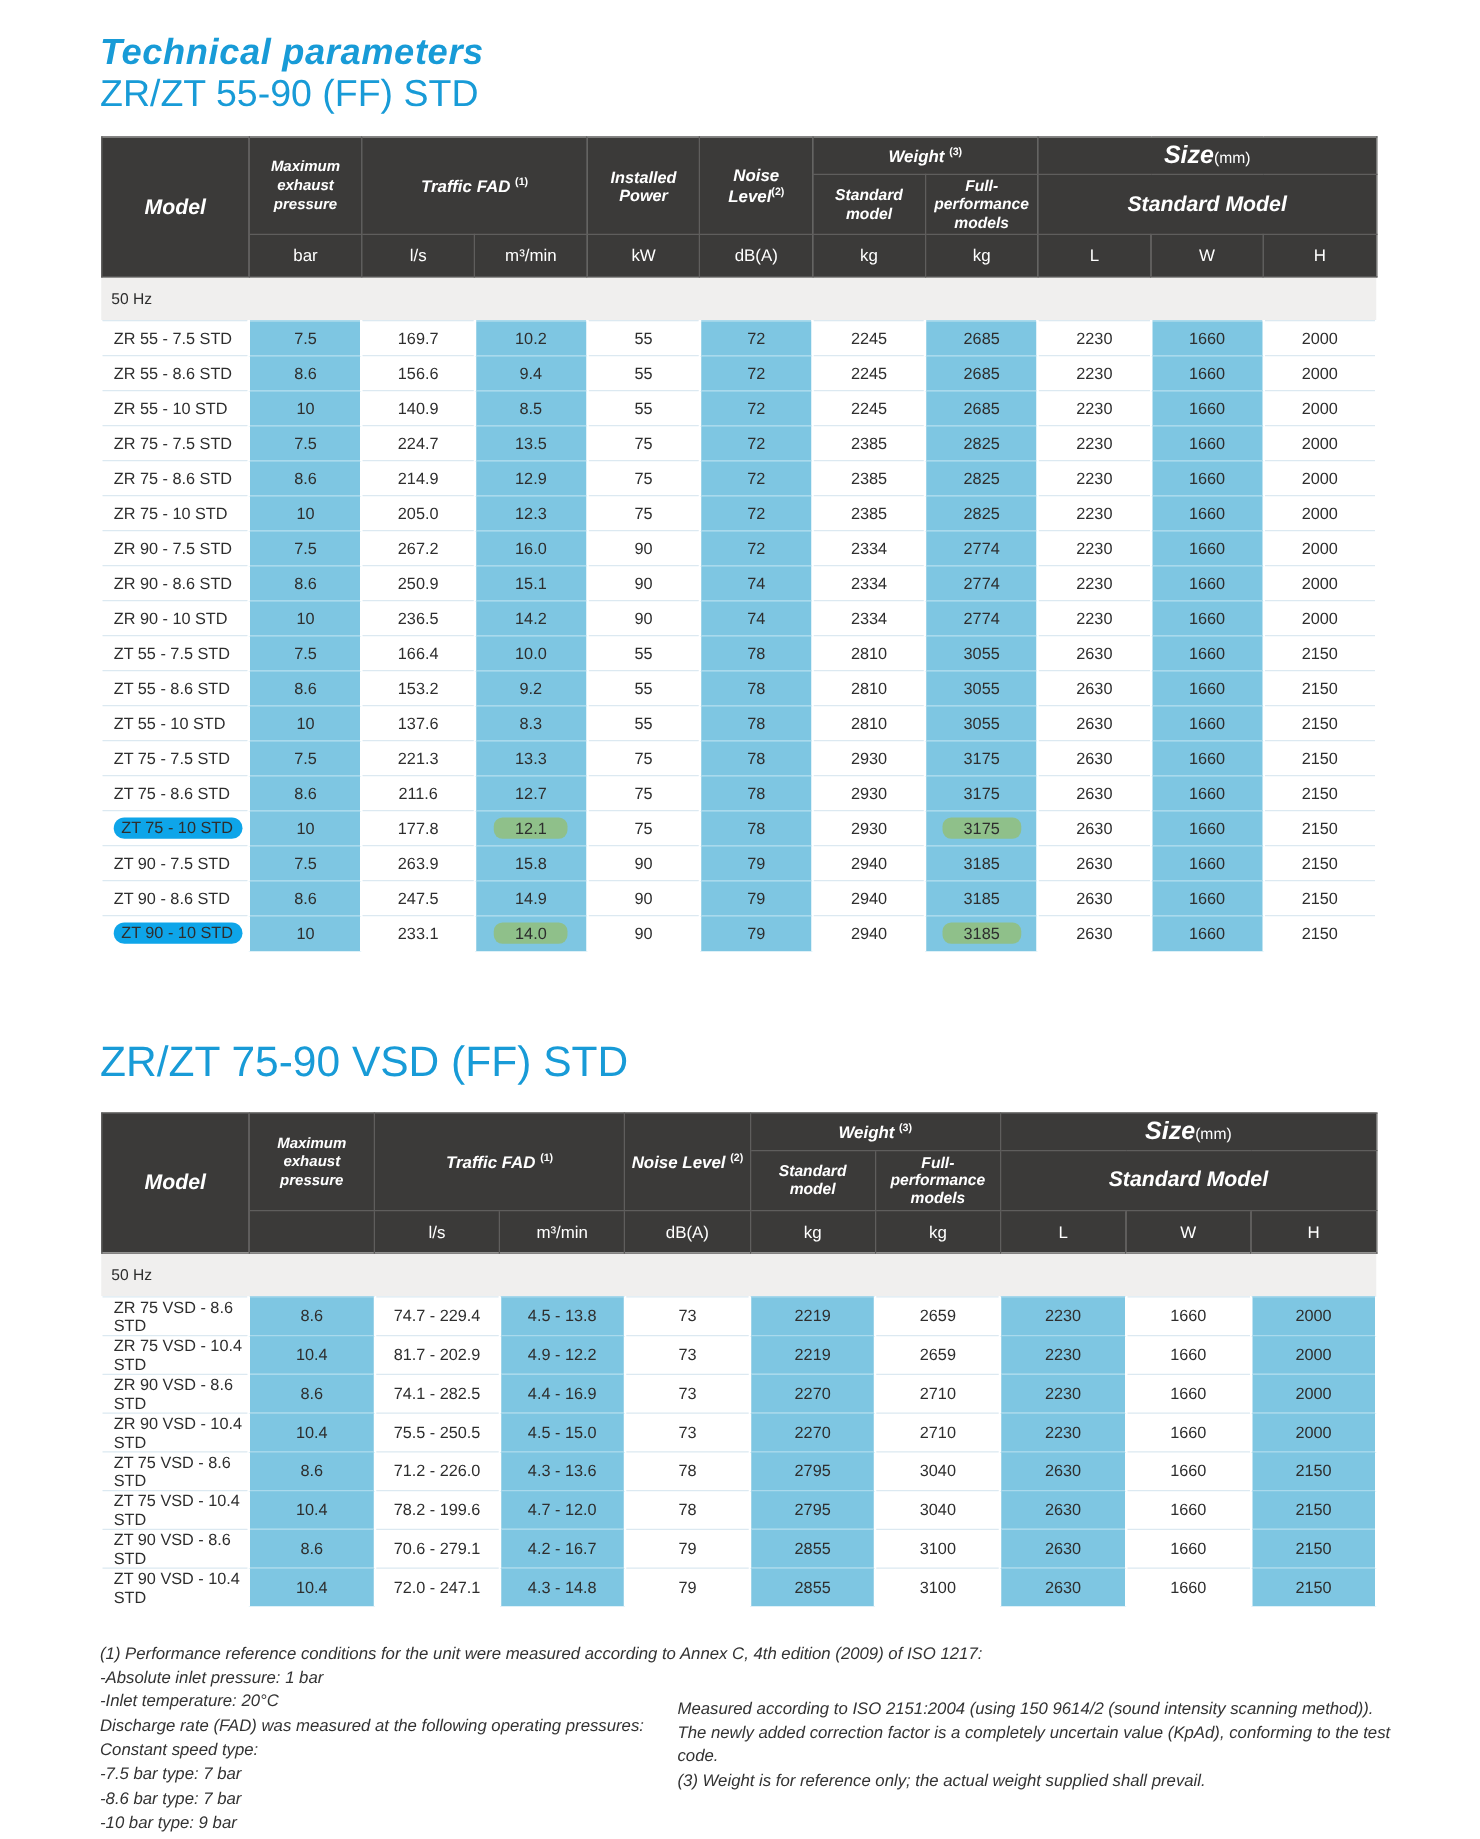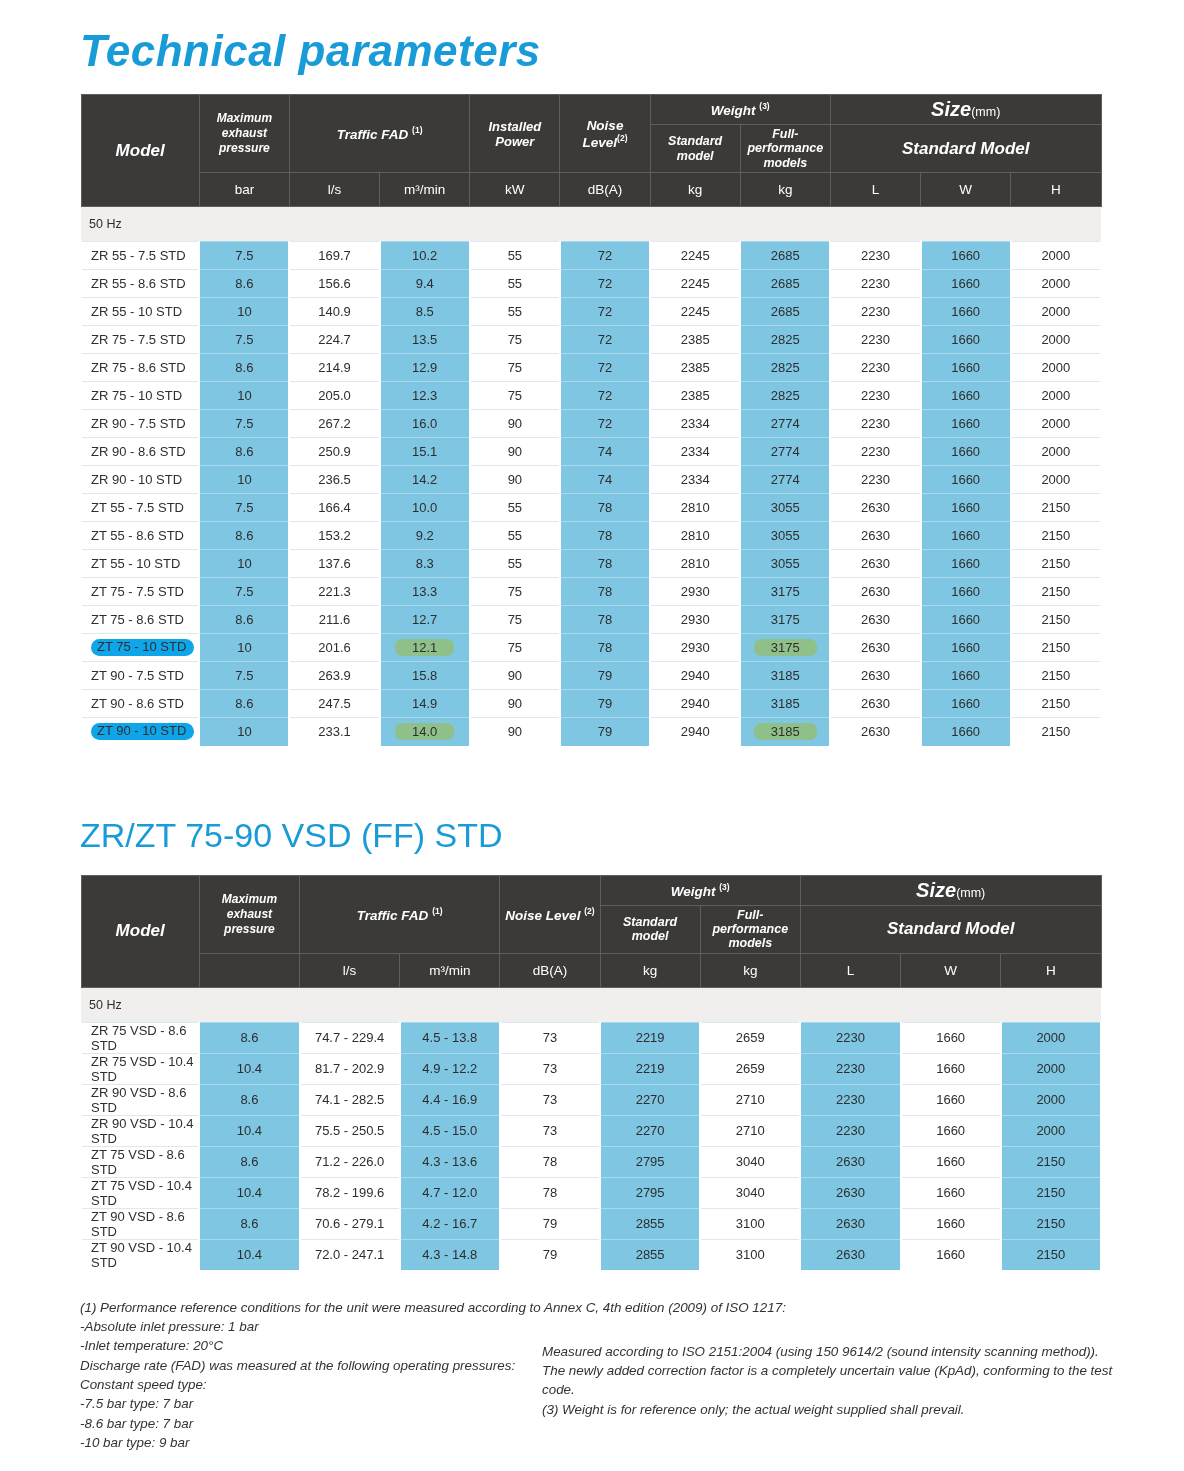--- a/index.html
+++ b/index.html
@@ -8,25 +8,25 @@
     width: 1184px;
     font-family: "Liberation Sans", sans-serif;
     color: #2e2e2e;
     -webkit-font-smoothing: antialiased;
   }
   .page { padding: 26px 82px 40px 80px; }
 
   
   .main-title {
     color: #189bd7;
-    font-size: 44px;
+    font-size: 29px;
     font-weight: bold;
     font-style: italic;
     letter-spacing: 0.5px;
-    margin-bottom: 18px;
+    margin-bottom: 0;
   }
   .sub-title {
     color: #189bd7;
     font-size: 30px;
     font-weight: 500;
     margin-bottom: 16px;
   }
   .sub-title.second {
     font-size: 34px;
     margin-top: 70px;
@@ -106,20 +106,21 @@
     top: 44px;
     width: 588px;
   }
 </style>
 </head>
 <body>
 
 <div class="page">
 
   <div class="main-title">Technical parameters</div>
+  <div class="sub-title">ZR/ZT 55-90 (FF) STD</div>
 
   <table>
     <colgroup>
       <col style="width:11.6%">
       <col style="width:8.84%">
         <col style="width:8.84%">
         <col style="width:8.84%">
         <col style="width:8.84%">
         <col style="width:8.84%">
       <col style="width:8.84%">
@@ -346,21 +347,21 @@
           <td class="blue">78</td>
           <td>2930</td>
           <td class="blue">3175</td>
           <td>2630</td>
           <td class="blue">1660</td>
           <td>2150</td>
         </tr>
         <tr>
           <td class="model-cell"><span class="hl-yellow">ZT 75 - 10 STD</span></td>
           <td class="blue">10</td>
-          <td>201.6</td>
+          <td>177.8</td>
           <td class="blue"><span class="hl-green">12.1</span></td>
           <td>75</td>
           <td class="blue">78</td>
           <td>2930</td>
           <td class="blue"><span class="hl-green">3175</span></td>
           <td>2630</td>
           <td class="blue">1660</td>
           <td>2150</td>
         </tr>
         <tr>

